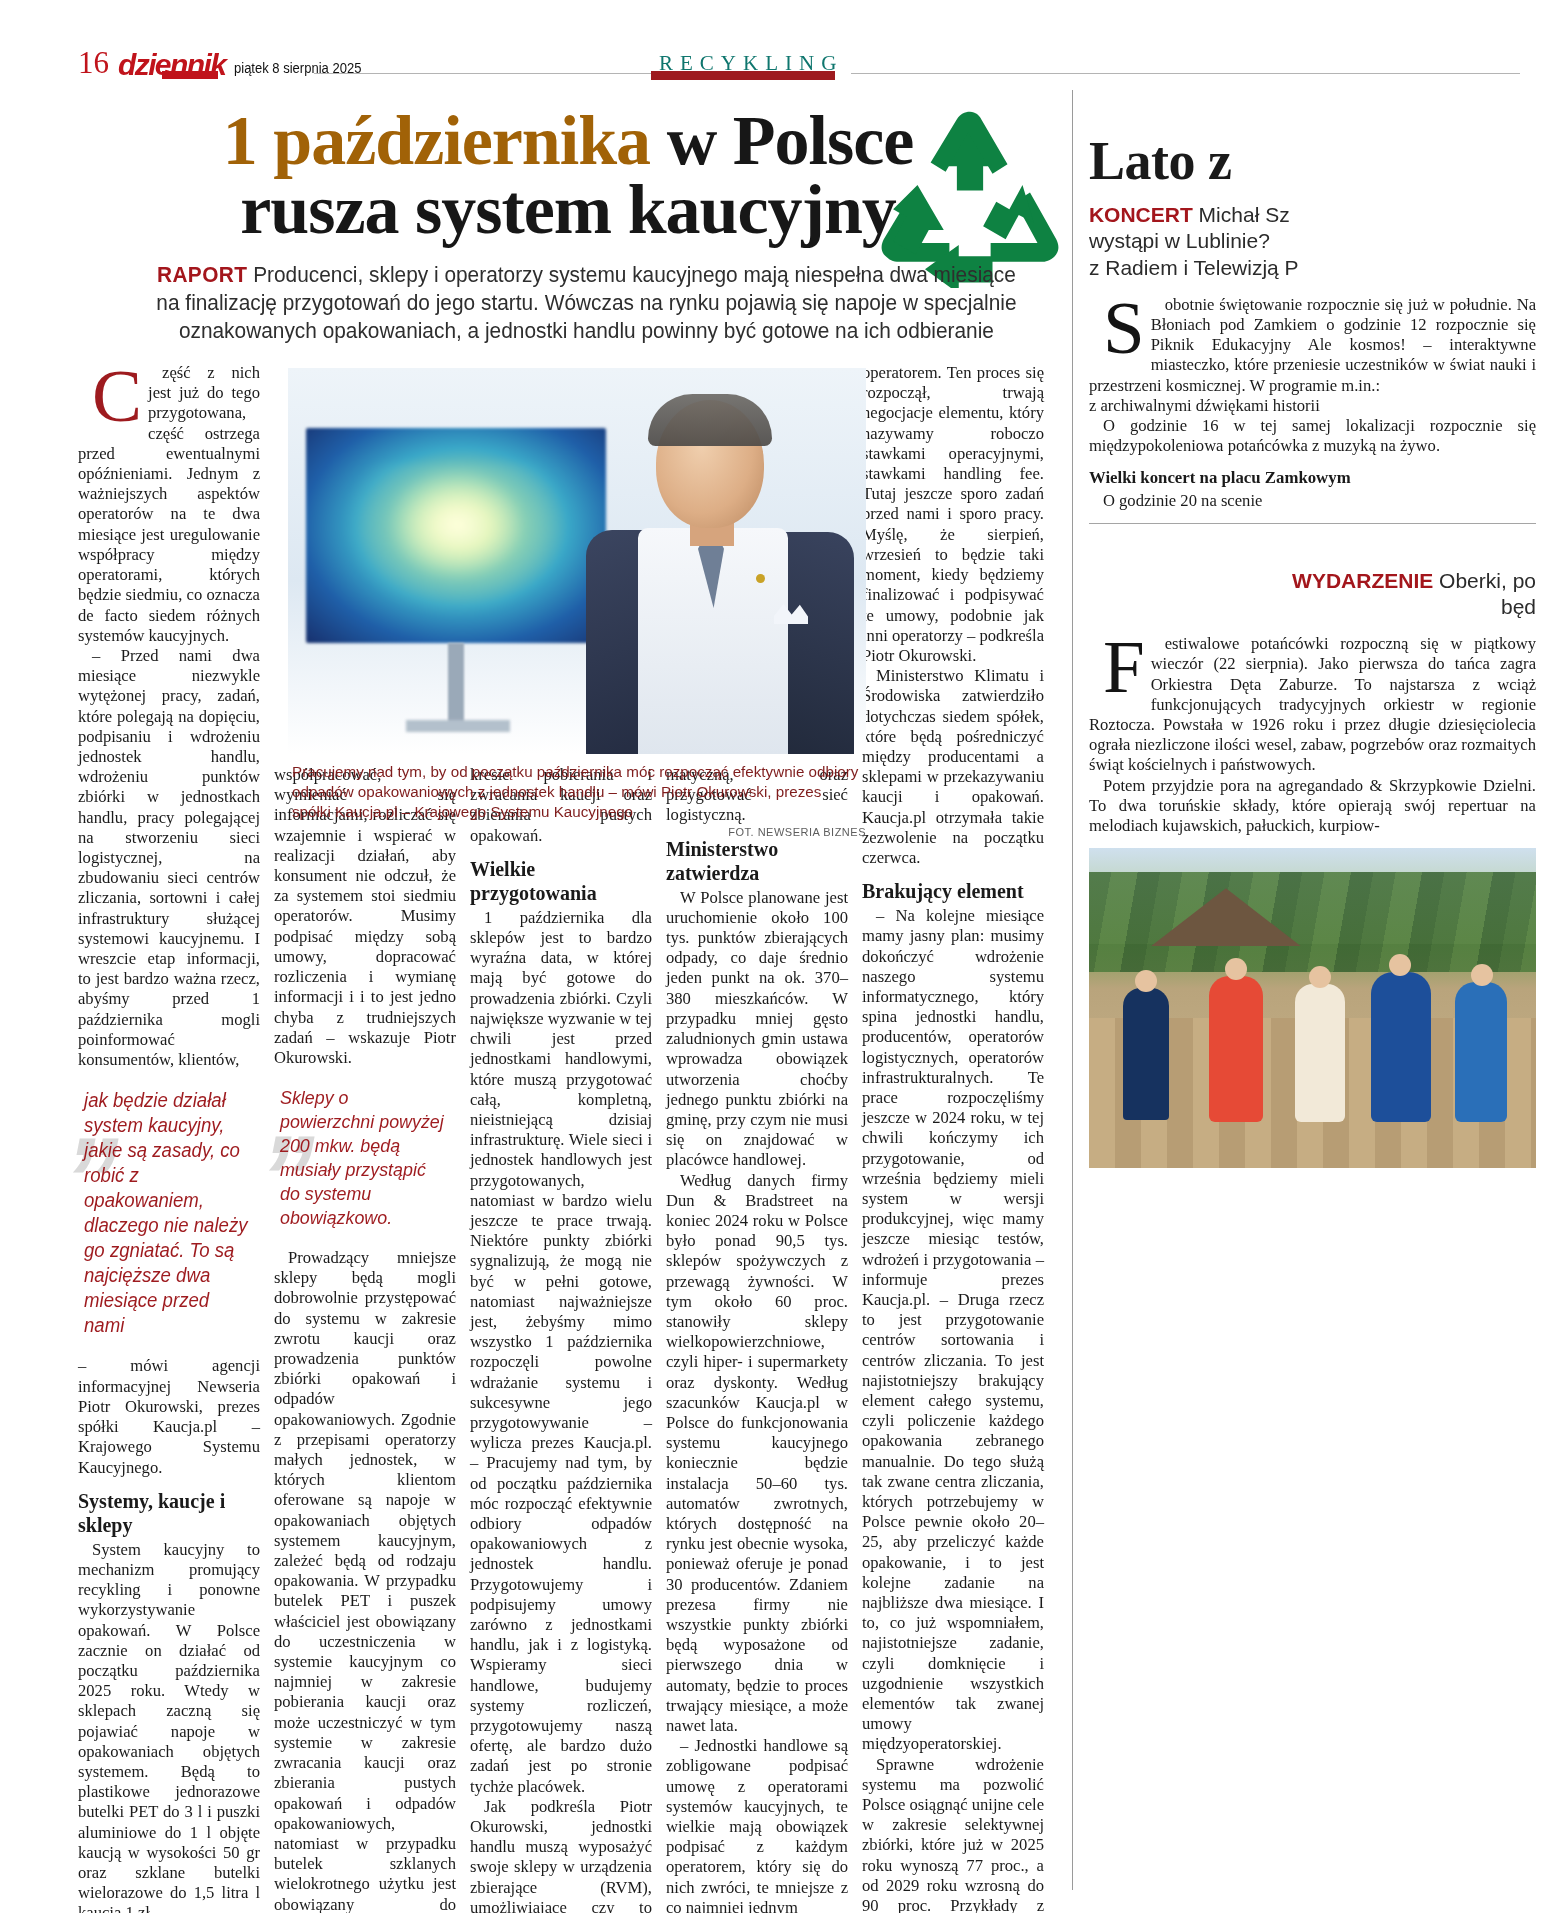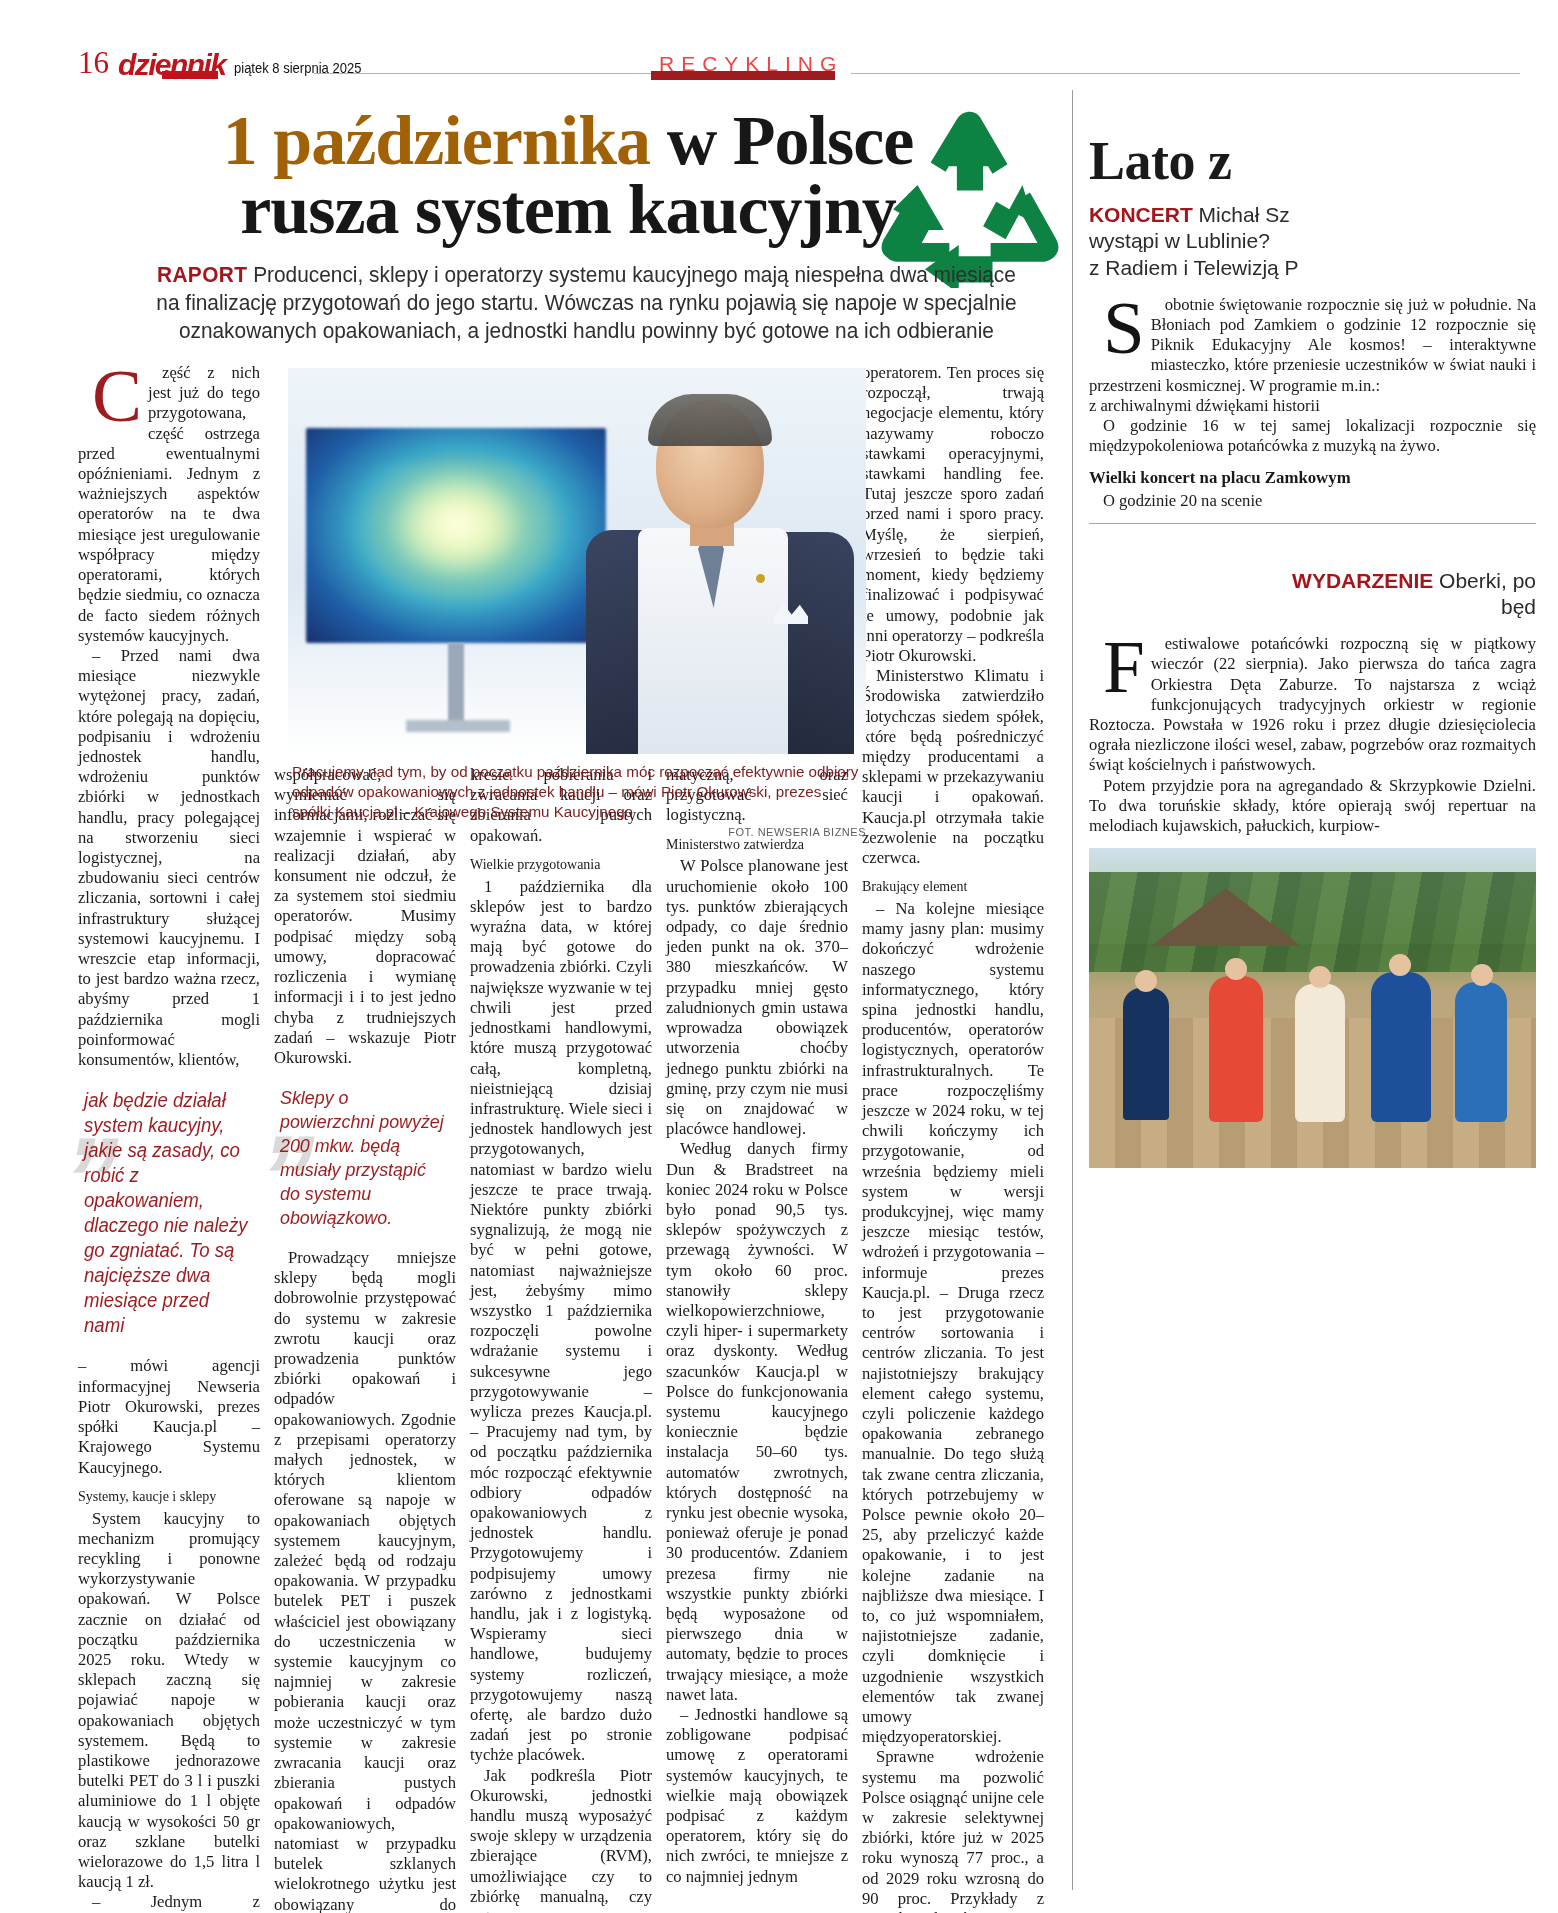--- a/index.html
+++ b/index.html
@@ -20,22 +20,22 @@
   .folio { font-family:"Liberation Serif",serif; font-size:31px; color:#c0131b; line-height:1; position:relative; top:-2px;}
   .logo-wrap { position:relative; top:0px; }
   .logo { font-family:"Liberation Sans",sans-serif; font-weight:bold; font-style:italic;
           font-size:30px; color:#c0131b; letter-spacing:-1.6px; line-height:1; }
   .logo-bar { position:absolute; left:44px; bottom:1px; width:56px; height:8px; background:#c0131b;
               font-size:0; }
   .issue-date { font-family:"Liberation Sans",sans-serif; font-size:15.5px; color:#111;
                 transform:scaleX(.84); transform-origin:left bottom; white-space:nowrap;
                 position:relative; top:-3px; }
   .rule-row { position:absolute; left:236px; right:16px; bottom:6px; height:1px; background:#b4b4b4; }
-  .section-kicker { position:absolute; left:573px; bottom:4px; font-family:Liberation Sans, sans-serif;
-                    font-size:21px; letter-spacing:7px; color:#ef4444; background:#fff; padding:0 8px; }
+  .section-kicker { position:absolute; left:573px; bottom:4px; font-family:Liberation Serif, serif;
+                    font-size:21px; letter-spacing:7px; color:#0f766e; background:#fff; padding:0 8px; }
   .section-underline { position:absolute; left:573px; bottom:0px; width:184px; height:9px; background:#9e1b1f; }
 
   
   .body-grid { display:flex; margin-top:10px; height:1800px; }
   .left-zone { width:1000px; position:relative; }
   .divider-v { width:1px; background:#9a9a9a; margin:0 16px 0 14px; }
   .right-zone { width:482px; position:relative; }
 
   
   .headline { text-align:center; font-family:"Liberation Serif",serif; font-weight:bold;
@@ -51,21 +51,21 @@
 
   
   .recycle { position:absolute; left:798px; top:18px; width:188px; height:180px; }
 
   
   .cols { display:flex; gap:0; margin-top:18px; }
   .col { width:196px; padding-right:14px; }
   p.body { font-family:"Liberation Serif",serif; font-size:16.6px; line-height:1.218;
            text-align:justify; text-indent:14px; hyphens:auto; }
   p.body.noind { text-indent:0; }
-  .subhead { font-family:"Liberation Serif",serif; font-weight:normal; font-size:14px;
+  .subhead { font-family:"Liberation Serif",serif; font-weight:bold; font-size:20px;
              line-height:1.2; margin:11px 0 3px; }
 
   
   .dropcap::first-letter {
     float:left; font-family:"Liberation Serif",serif; font-size:75px; line-height:.78;
     color:#9e1b1f; padding:4px 6px 0 0; font-weight:normal;
   }
   .dropcap-dark::first-letter { color:#141414; }
 
   

